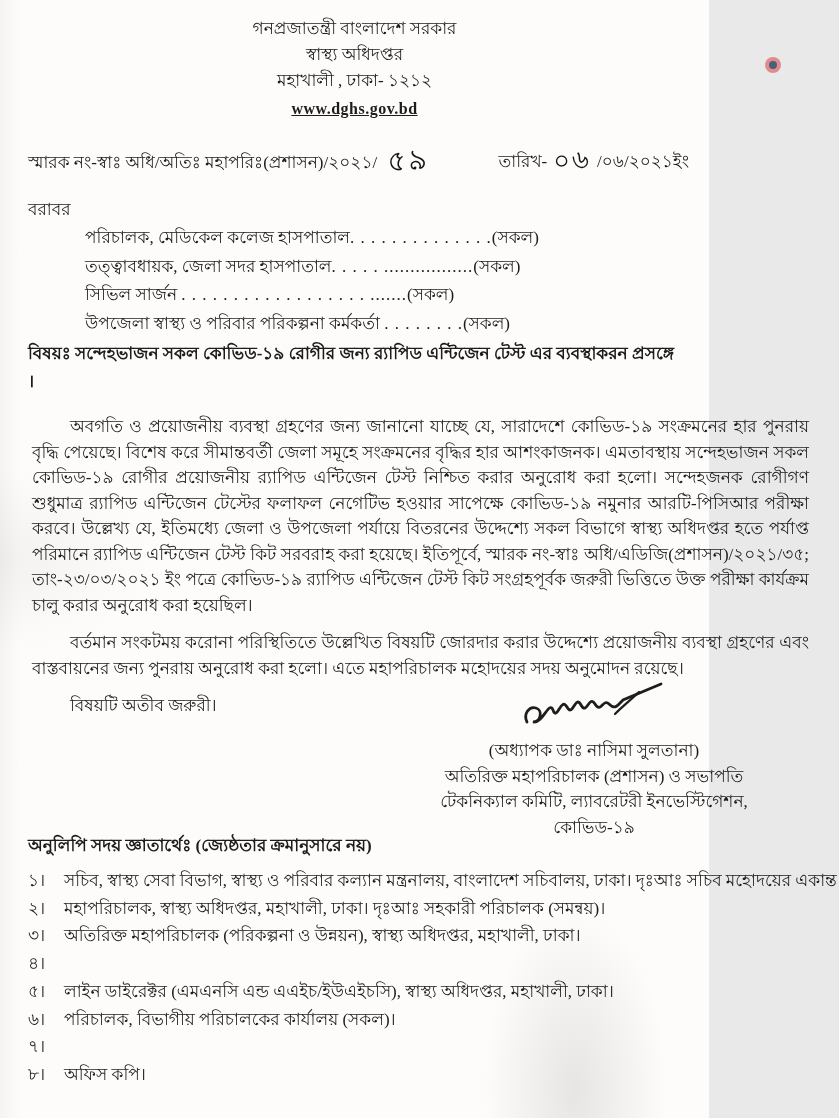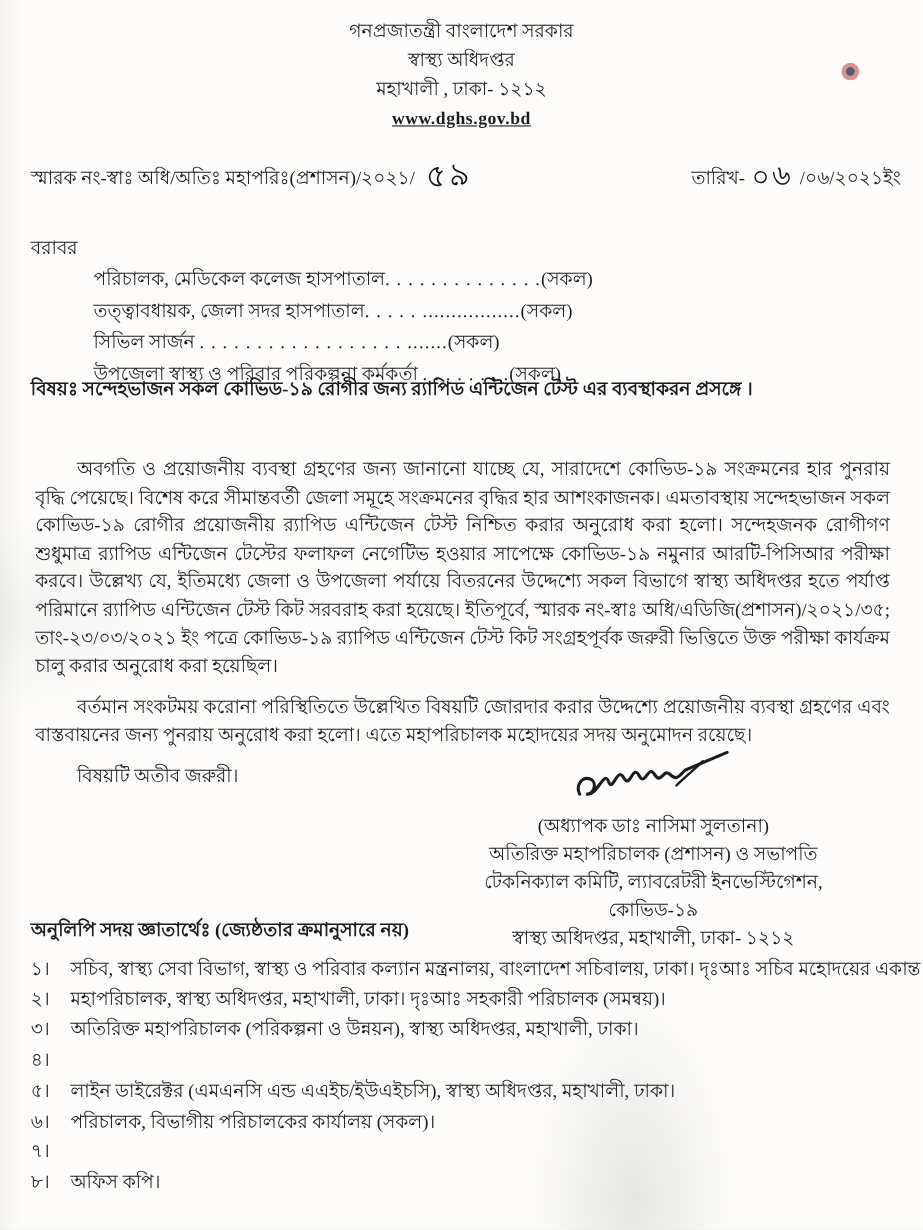--- a/index.html
+++ b/index.html
@@ -2,21 +2,21 @@
 <html><head>
 <meta charset="utf-8">
 <style>
   html,body{margin:0;padding:0;}
   body{
     width:839px;height:1118px;overflow:hidden;
     font-family:"Liberation Serif","DejaVu Sans",serif;
     background:#e9e9e9;
   }
   .page{
-    position:relative;width:839px;height:1118px;color:#1c1c1c;
+    position:relative;width:709px;height:1118px;color:#1c1c1c;
     background:
       radial-gradient(130px 260px at 575px 1090px, rgba(110,110,110,0.16), rgba(110,110,110,0) 70%),
       radial-gradient(200px 120px at 0px 560px, rgba(120,120,120,0.08), rgba(120,120,120,0) 75%),
       linear-gradient(90deg, rgba(0,0,0,0.035), rgba(0,0,0,0) 20px),
       linear-gradient(#fdfcfa,#fdfcfa);
     font-size:17px;
   }
   .center{text-align:center;}
   .header{position:absolute;top:16px;left:0;right:0;line-height:26px;}
   .website{font-size:16px;font-weight:bold;text-decoration:underline;letter-spacing:0.5px;margin-top:2px;}
@@ -27,21 +27,21 @@
   .red-dot .inner{width:8px;height:8px;border-radius:50%;}
   .meta-row{position:absolute;top:148px;left:28px;right:16px;display:flex;justify-content:space-between;align-items:flex-start;}
   .hand{
     display:inline-block;font-size:29px;line-height:20px;font-weight:500;
     transform:rotate(-4deg) translateY(2px);letter-spacing:2px;color:#141414;
   }
   .hand.small{font-size:26px;}
   .memo-line .hand{margin-left:10px;}
   .date-line{padding-right:4px;}
   .date-line .hand{margin:0 6px;}
-  .recipients{position:absolute;top:212px;left:28px;line-height:28px;}
+  .recipients{position:absolute;top:196px;left:28px;line-height:28px;}
   .recipients .list{padding-left:57px;line-height:28.5px;}
   .subject{position:absolute;top:340px;left:28px;right:30px;font-weight:bold;}
   .body-text{position:absolute;top:402px;left:20px;width:801px;text-align:justify;line-height:25.5px;}
   .body-text p{margin:12px;text-indent:38px;}
   .signature{position:absolute;top:676px;left:418px;width:352px;text-align:center;line-height:25.5px;}
   .signature .scrawl{height:60px;display:flex;align-items:flex-end;justify-content:center;margin-bottom:2px;}
   .cc{position:absolute;top:832px;left:28px;width:806px;}
   .cc-heading{font-weight:bold;}
   .cc-list{margin-top:7px;}
   .cc-item{display:flex;line-height:27.7px;white-space:nowrap;}
@@ -94,21 +94,20 @@
   <div class="signature">
     <div class="scrawl">
       <svg width="150" height="56" viewBox="0 0 150 56" fill="none" xmlns="http://www.w3.org/2000/svg">
         <path d="M8 42 C 4 34, 10 26, 17 28 C 24 30, 22 42, 14 42 C 24 44, 30 20, 34 30 C 38 42, 42 16, 48 27 C 54 38, 56 14, 62 25 C 68 36, 70 14, 76 24 C 82 34, 84 18, 90 24 C 96 30, 98 26, 104 20 L 142 4" stroke="#1d1d1d" stroke-width="2.8" stroke-linecap="round"></path>
         <path d="M96 34 C 104 26, 114 18, 120 12" stroke="#1d1d1d" stroke-width="2.2" stroke-linecap="round"></path>
       </svg>
     </div>
     <div>(অধ্যাপক ডাঃ নাসিমা সুলতানা)</div>
     <div>অতিরিক্ত মহাপরিচালক (প্রশাসন) ও সভাপতি</div>
     <div>টেকনিক্যাল কমিটি, ল্যাবরেটরী ইনভেস্টিগেশন, কোভিড-১৯</div>
-    <div>স্বাস্থ্য অধিদপ্তর, মহাখালী, ঢাকা- ১২১২</div>
   </div>
 
   <div class="cc">
     <div class="cc-heading">অনুলিপি সদয় জ্ঞাতার্থেঃ (জ্যেষ্ঠতার ক্রমানুসারে নয়)</div>
     <div class="cc-list">
       <div class="cc-item">
           <span class="num">১।</span>
           <span>সচিব, স্বাস্থ্য সেবা বিভাগ, স্বাস্থ্য ও পরিবার কল্যান মন্ত্রনালয়, বাংলাদেশ সচিবালয়, ঢাকা। দৃঃআঃ সচিব মহোদয়ের একান্ত সচিব</span>
         </div>
       <div class="cc-item">

